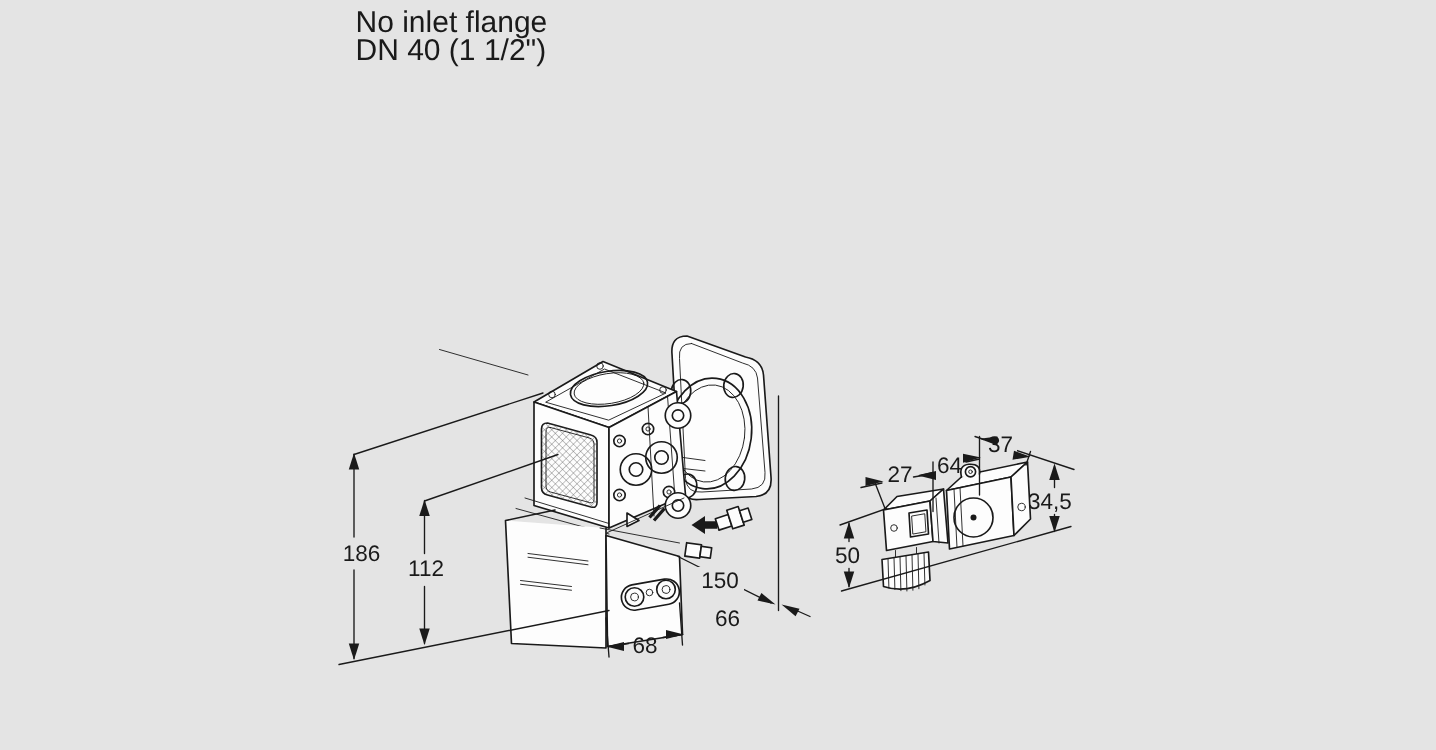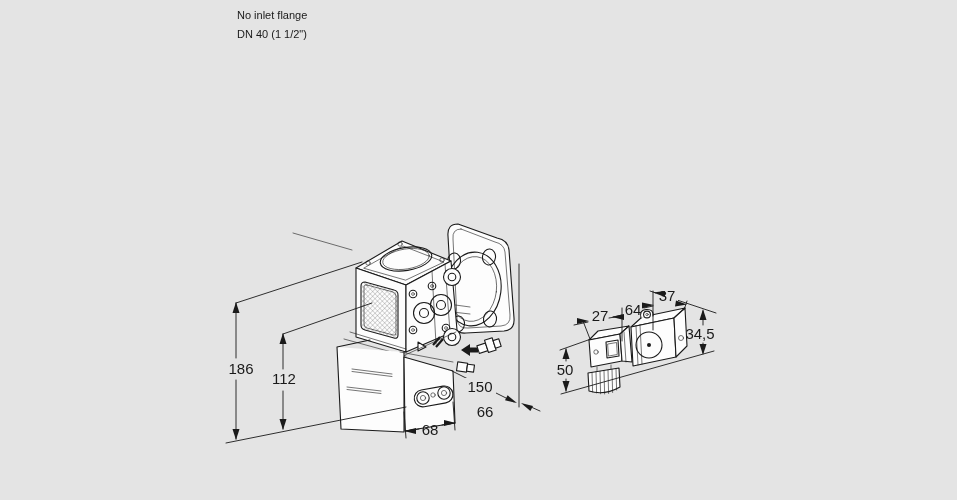--- a/index.html
+++ b/index.html
@@ -6,21 +6,21 @@
   .canvas{
     position:relative;
     width:957px;height:500px;
     background:#e4e4e4;
     font-family:"Liberation Sans", sans-serif;
     color:#1a1a1a;
     overflow:hidden;
   }
   .hdr{
     position:absolute;left:237px;top:6px;
-    font-size:11px;line-height:19px;color:#1a1a1a;
+    font-size:20px;line-height:19px;color:#1a1a1a;
   }
   svg text{
     font-family:"Liberation Sans", sans-serif;
     font-size:15px;fill:#1a1a1a;
   }
   .outl{fill:none;stroke:#1a1a1a;stroke-width:1.1;stroke-linejoin:round;stroke-linecap:round;}
   .outw{fill:#fdfdfd;stroke:#1a1a1a;stroke-width:1.1;stroke-linejoin:round;stroke-linecap:round;}
   .thin{fill:none;stroke:#1a1a1a;stroke-width:0.6;stroke-linejoin:round;stroke-linecap:round;}
   .dim{fill:none;stroke:#1a1a1a;stroke-width:0.9;stroke-linecap:round;}
   .arr{fill:#1a1a1a;stroke:none;}

